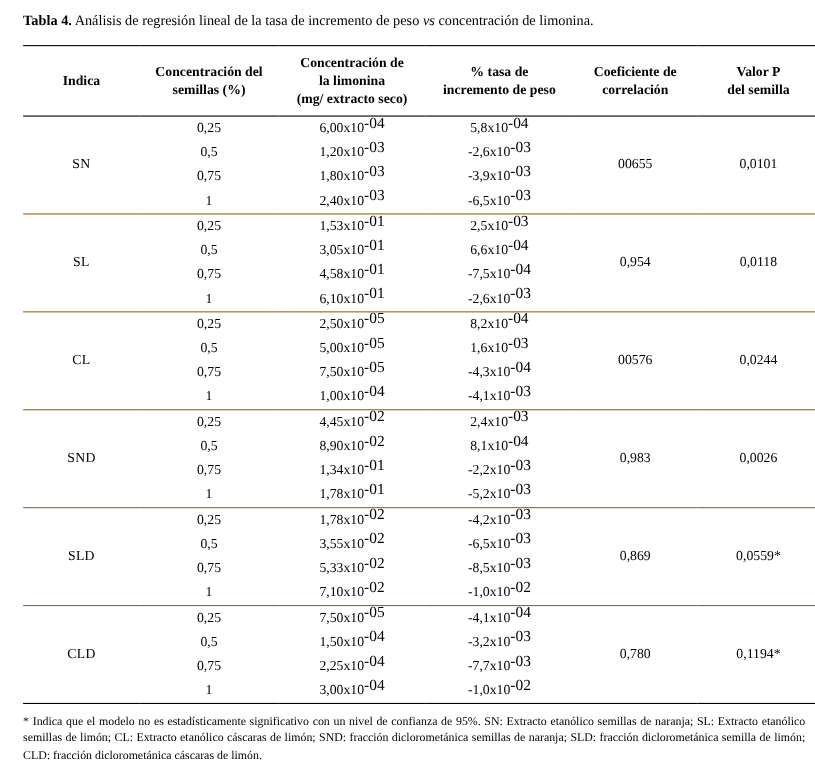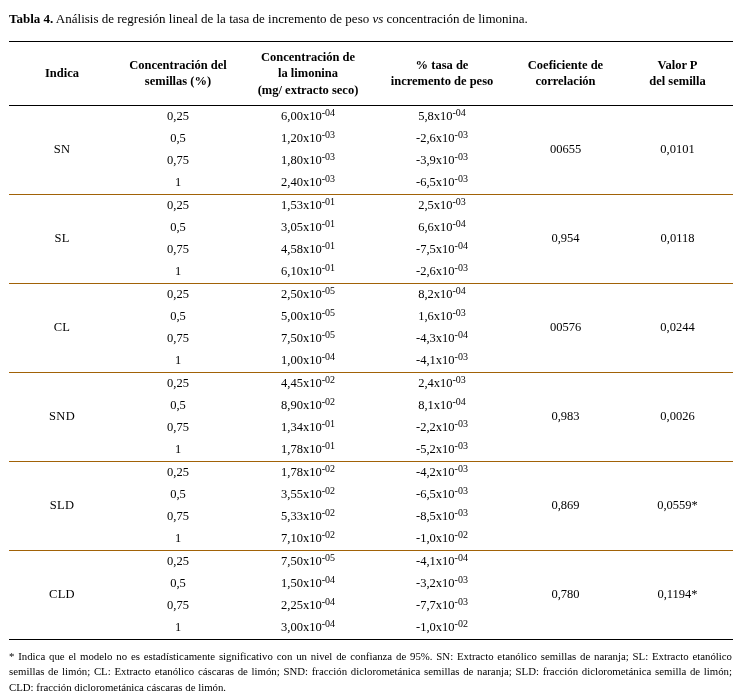--- a/index.html
+++ b/index.html
@@ -6,21 +6,21 @@
     margin: 0;
     padding: 0;
     background: #ffffff;
     color: #000000;
     font-family: "Liberation Serif", "DejaVu Serif", serif;
   }
   .page {
     width: 741px;
     height: 694px;
     box-sizing: border-box;
-    padding: 8px 9px 6px 9px;
+    padding: 8px 9px 6px 21px;
     background: #ffffff;
   }
   .title {
     font-size: 13px;
     line-height: 17px;
     margin: 2px 0 14px 0;
   }
   .title .tlabel { font-weight: bold; }
   .title .vs { font-style: italic; }
 
@@ -46,21 +46,21 @@
     text-align: center;
     vertical-align: middle;
     padding: 3.5px 2px;
     line-height: 15px;
   }
   table.datatable tbody tr.group-start td {
     border-top: 1px solid #a16207;
   }
   td.muestra { letter-spacing: 0.3px; }
   sup {
-    font-size: 10px;
+    font-size: 14px;
     line-height: 0;
     vertical-align: 4px;
   }
   .footnote {
     font-size: 10.8px;
     line-height: 1.45;
     text-align: justify;
     margin: 9px 0 0 0;
   }
 </style>

